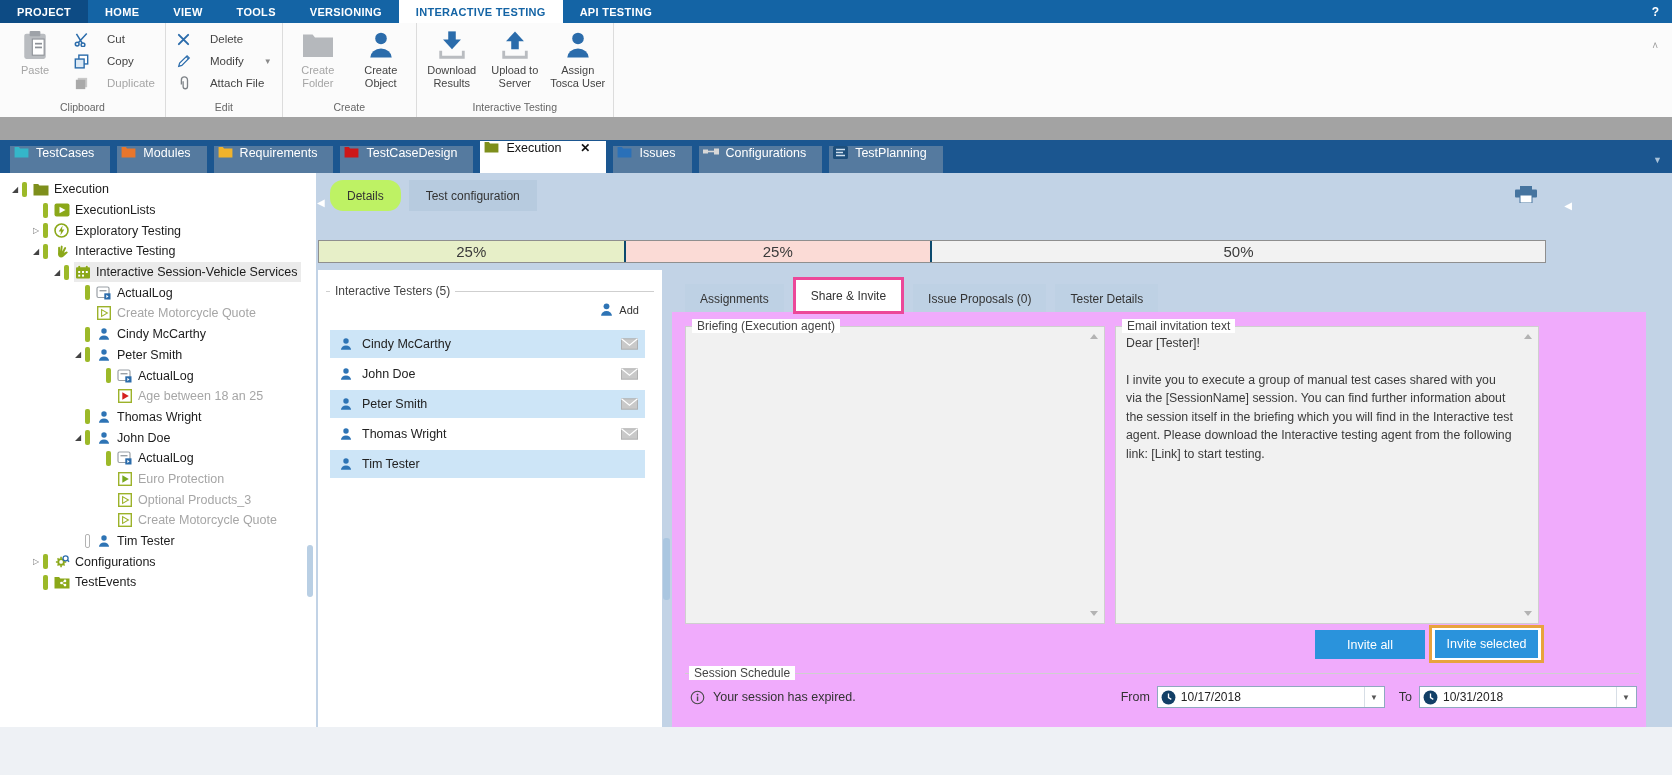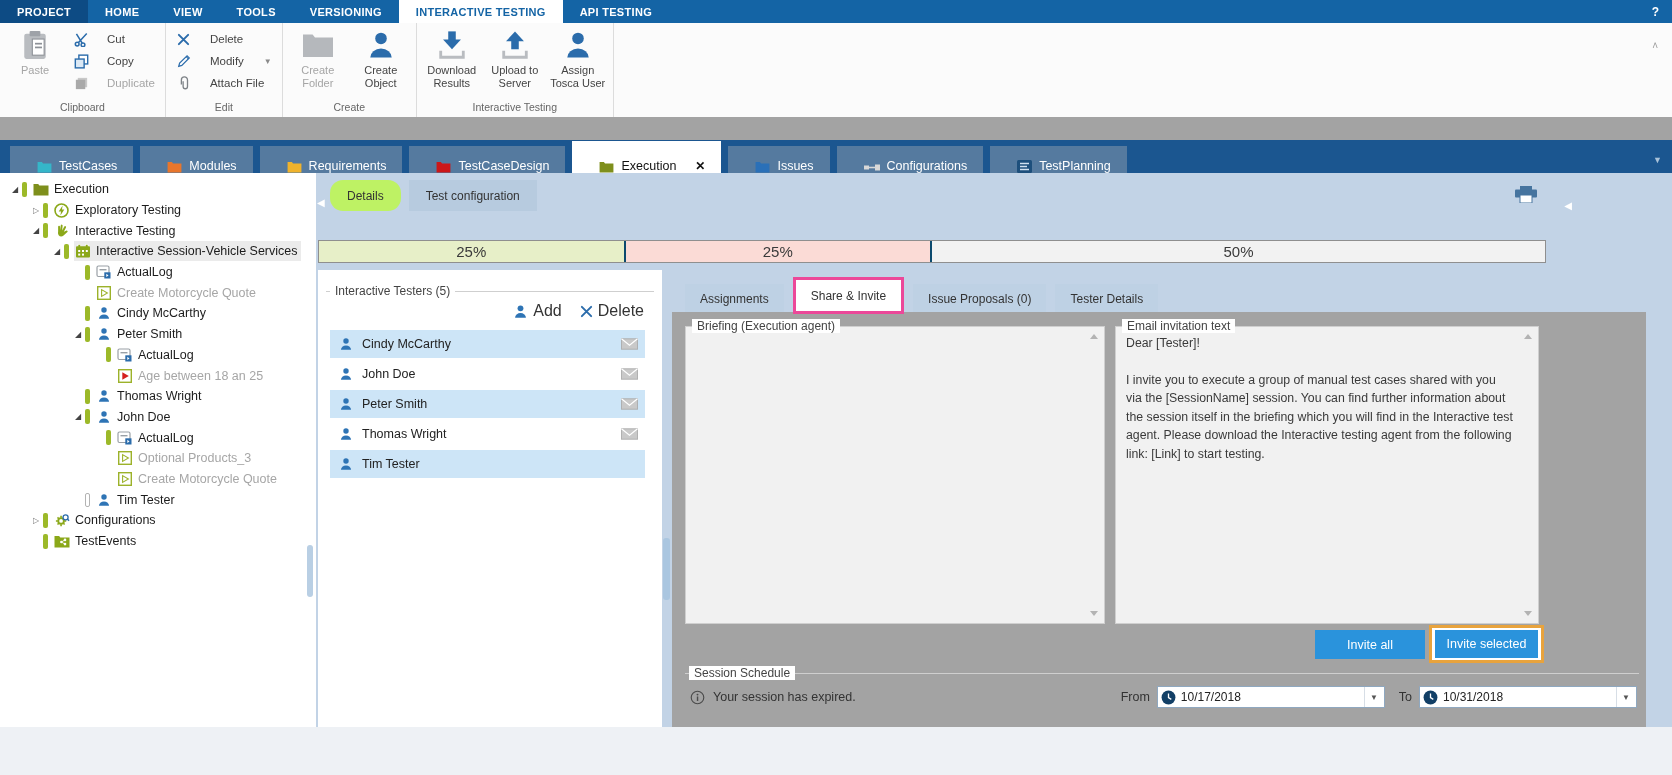--- a/index.html
+++ b/index.html
@@ -25,21 +25,21 @@
   .rbtn-small { display:flex; align-items:center; gap:18px; height:22px; font-size:11.5px; color:#444; padding:0 5px; cursor:default; }
   .rbtn-small .ric { width:16px; display:flex; justify-content:center; }
   .rdis { color:#a5a5a5 !important; }
   .rcaret { font-size:8px; color:#8a8a8a; margin-left:2px; }
   .ribbon-collapse { position:absolute; top:40px; right:14px; color:#9a9a9a; font-size:10px; cursor:default; }
 
   .graystrip { position:absolute; top:117px; left:0; right:0; height:23px; background:#a3a3a3; }
 
   
   .tabbar { position:absolute; top:140px; left:0; right:0; height:33px; background:#1b5690; display:flex; align-items:flex-end; padding-left:10px; gap:7px; }
-  .wtab { height:27px; background:#557a9f; color:#fff; display:flex; align-items:flex-end; gap:7px; padding:0 16px 0 27px; font-size:12.5px; white-space:nowrap; cursor:default; }
+  .wtab { height:27px; background:#557a9f; color:#fff; display:flex; align-items:flex-start; gap:7px; padding:0 16px 0 4px; font-size:12.5px; white-space:nowrap; cursor:default; }
   .wtab.active { height:32px; background:#fff; color:#111; }
   .wtab .close { margin-left:12px; font-weight:bold; color:#111; font-size:12px; }
   .tabbar-caret { margin-left:auto; color:#a9c2d9; font-size:9px; padding:0 10px 8px 0; }
 
   
   .main { position:absolute; top:173px; left:0; right:0; height:554px; background:#c2d3e6; }
   .bottombar { position:absolute; top:727px; left:0; right:0; height:48px; background:#eef1f5; }
 
   
   .tree-panel { position:absolute; top:0; left:0; width:316px; height:100%; background:#fff; }
@@ -66,34 +66,34 @@
   .printer-btn { position:absolute; left:1199px; top:13px; cursor:default; }
 
   .progress { position:absolute; left:2px; top:67px; width:1228px; height:23px; display:flex; border:1px solid #8f8f8f; font-size:15px; color:#3a3a3a; }
   .pseg { display:flex; align-items:center; justify-content:center; border-right:2px solid #0c4a6e; }
   .pseg:last-child { border-right:none; }
 
   
   .testers-panel { position:absolute; left:2px; top:97px; width:344px; bottom:0; background:#fff; }
   .testers-gb { position:absolute; left:8px; right:8px; top:21px; border-top:1px solid #cfcfcf; }
   .gb-legend { position:absolute; top:-8px; left:4px; background:#fff; padding:0 5px; font-size:12px; color:#444; white-space:nowrap; }
-  .tester-actions { position:absolute; top:32px; right:18px; display:flex; gap:18px; align-items:center; font-size:16px; color:#333; }
+  .tester-actions { position:absolute; top:32px; right:18px; display:flex; gap:18px; align-items:center; font-size:11px; color:#333;flex-direction:column; }
   .taction { display:flex; gap:5px; align-items:center; cursor:default; }
   .tester-list { position:absolute; top:60px; left:12px; width:315px; }
   .tester-row { height:28px; margin-bottom:2px; display:flex; align-items:center; padding:0 7px 0 9px; font-size:12.5px; color:#222; background:#fff; cursor:default; }
   .tester-row.selected { background:#cde5f7; }
   .tester-row .name { margin-left:9px; }
   .tester-row .mail { margin-left:auto; }
   .split-handle { position:absolute; left:347px; top:365px; width:7px; height:62px; background:#aac6e0; border-radius:3px; }
 
   
   .share-tabs { position:absolute; left:369px; top:104px; display:flex; align-items:flex-end; gap:9px; }
   .stab { height:30px; background:#bed1e4; color:#333; font-size:12px; display:flex; align-items:center; padding:0 15px; white-space:nowrap; cursor:default; }
   .stab.active { background:#fff; border:3px solid #ec4899; height:37px; z-index:3; }
-  .share-panel { position:absolute; left:356px; top:139px; width:974px; bottom:0; background:#a3a3a3; }
+  .share-panel { position:absolute; left:356px; top:139px; width:974px; bottom:0; background:#f0abfc; }
 
   .gb2 { position:absolute; border:1px solid #cfcfcf; background:#f1f1f1; }
   .gb2 .gb-legend { left:6px; }
   .gb2-text { padding:7px 24px 6px 10px; font-size:12.3px; color:#3a3a3a; line-height:1.5; white-space:pre-wrap; }
   .scrollup { position:absolute; top:7px; right:6px; width:0; height:0; border-left:4px solid transparent; border-right:4px solid transparent; border-bottom:5px solid #b3b3b3; }
   .scrolldown { position:absolute; bottom:7px; right:6px; width:0; height:0; border-left:4px solid transparent; border-right:4px solid transparent; border-top:5px solid #b3b3b3; }
 
   .btn-blue { background:#2a93dc; color:#fff; font-size:12.5px; display:flex; align-items:center; justify-content:center; cursor:default; }
   .btn-invite-all { position:absolute; left:643px; top:318px; width:110px; height:29px; }
   .invite-selected-wrap { position:absolute; left:757px; top:313px; width:115px; height:38px; border:3px solid #e8a33d; background:#fff; display:flex; align-items:center; justify-content:center; }
@@ -345,20 +345,33 @@
           <span class="tsel">
             <span class="ticon">
               <svg width="16" height="13" viewBox="0 0 16 13">
                 <path d="M.5 12.5V1h4.7l1.2 1.6h9.1v9.9z" fill="#7e8f1c"></path>
               </svg>
             </span>
             <span class="tlabel">Execution</span>
           </span>
         </div>
         <div class="trow" style="padding-left: 29px;">
+          <span class="texp"></span>
+          <span class="tbar"></span>
+          <span class="tsel">
+            <span class="ticon">
+              <svg width="16" height="14" viewBox="0 0 16 14">
+                <rect x=".5" y=".5" width="15" height="13" rx="2" fill="#8ba819"></rect>
+                <path d="M5.5 3.8l6 3.2-6 3.2z" fill="#fff"></path>
+              </svg>
+            </span>
+            <span class="tlabel">ExecutionLists</span>
+          </span>
+        </div>
+        <div class="trow" style="padding-left: 29px;">
           <span class="texp col">▷</span>
           <span class="tbar"></span>
           <span class="tsel">
             <span class="ticon">
               <svg width="15" height="15" viewBox="0 0 16 16">
                 <circle cx="8" cy="8" r="6.9" fill="none" stroke="#8ba819" stroke-width="1.7"></circle>
                 <path d="M9.2 2.6 5 9h2.5L6.8 13.4 11 7H8.5z" fill="#8ba819"></path>
               </svg>
             </span>
             <span class="tlabel">Exploratory Testing</span>
@@ -509,20 +522,33 @@
           <span class="tsel">
             <span class="ticon">
               <svg width="15" height="14" viewBox="0 0 15 14">
                 <rect x="1" y="1" width="12" height="10.5" rx="1.5" fill="#fff" stroke="#9aa0a6" stroke-width="1.2"></rect>
                 <rect x="3.5" y="4" width="7" height="1.4" fill="#9aa0a6"></rect>
                 <rect x="8.3" y="7.3" width="6.2" height="6.2" fill="#2b6cab"></rect>
                 <path d="M10.3 8.8l2.2 1.6-2.2 1.6z" fill="#fff"></path>
               </svg>
             </span>
             <span class="tlabel">ActualLog</span>
+          </span>
+        </div>
+        <div class="trow dim" style="padding-left: 92px;">
+          <span class="texp"></span>
+          <span class="tbar none"></span>
+          <span class="tsel">
+            <span class="ticon">
+              <svg width="14" height="14" viewBox="0 0 14 14">
+                <rect x=".7" y=".7" width="12.6" height="12.6" fill="#fff" stroke="#9cb22a" stroke-width="1.4"></rect>
+                <path d="M4.3 3.3 10.8 7 4.3 10.7z" fill="#76a81e"></path>
+              </svg>
+            </span>
+            <span class="tlabel">Euro Protection</span>
           </span>
         </div>
         <div class="trow dim" style="padding-left: 92px;">
           <span class="texp"></span>
           <span class="tbar none"></span>
           <span class="tsel">
             <span class="ticon">
               <svg width="14" height="14" viewBox="0 0 14 14">
                 <rect x=".7" y=".7" width="12.6" height="12.6" fill="#fff" stroke="#9cb22a" stroke-width="1.4"></rect>
                 <path d="M4.6 3.6 10.4 7 4.6 10.4z" fill="#fff" stroke="#9cb22a" stroke-width="1.1"></path>

